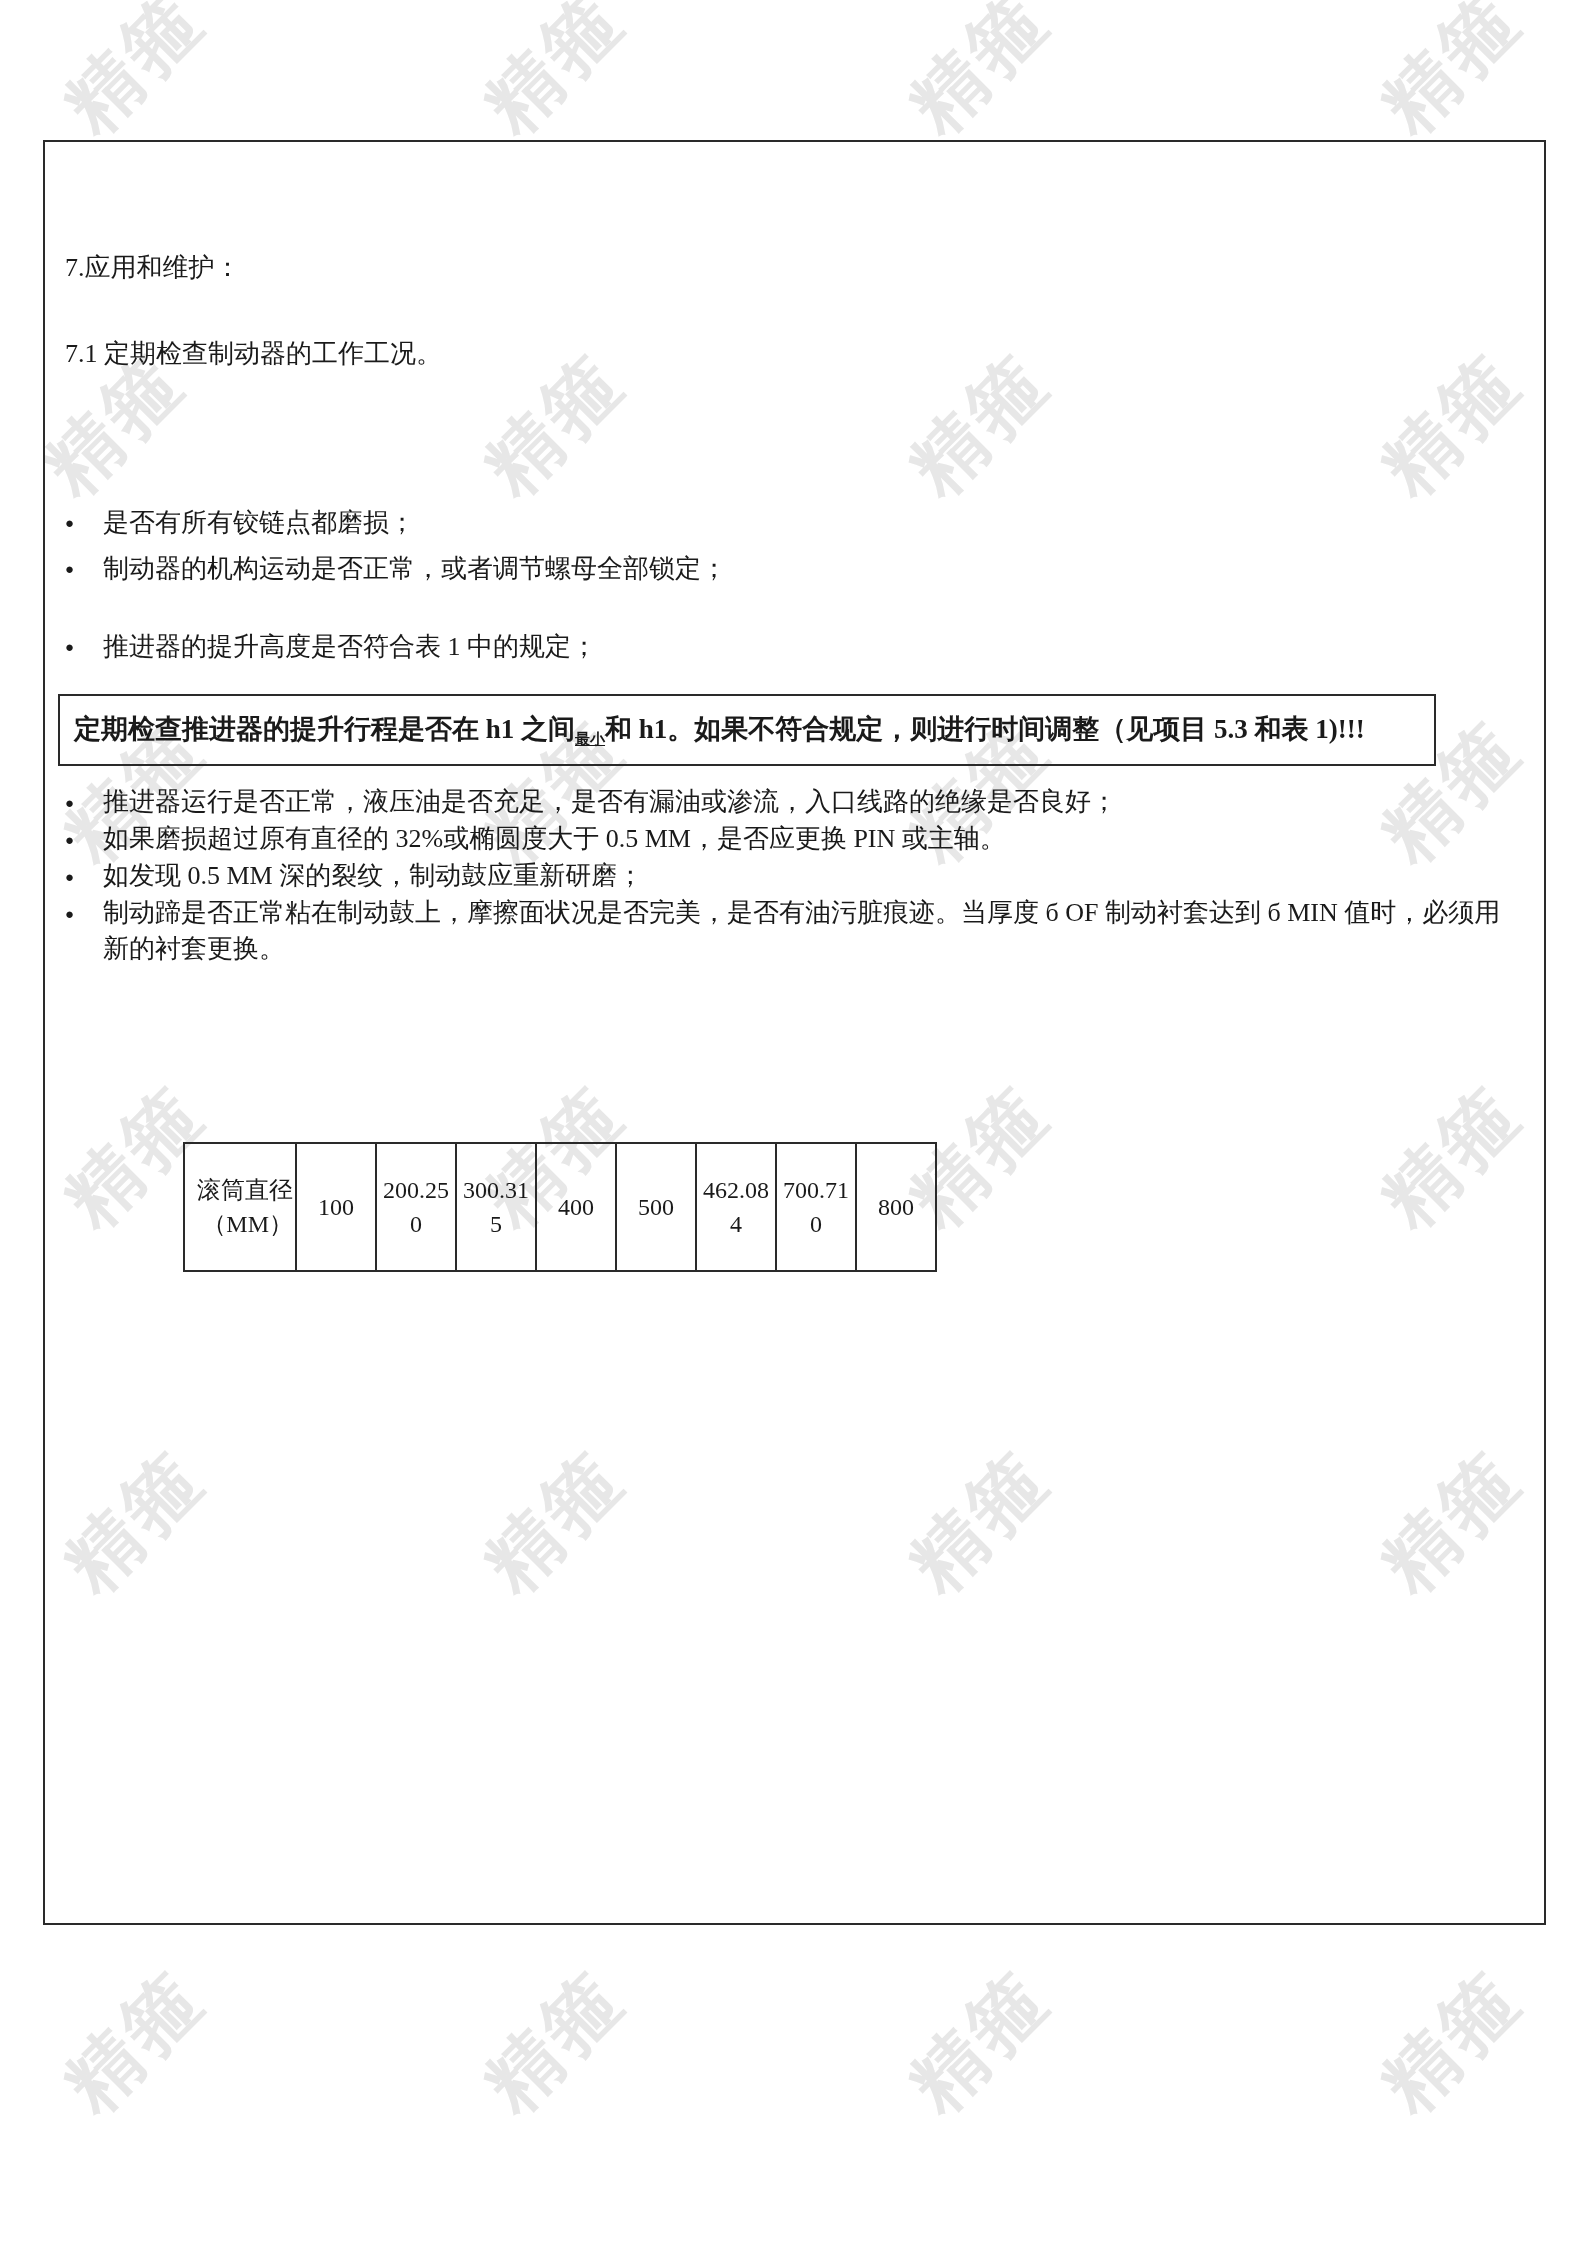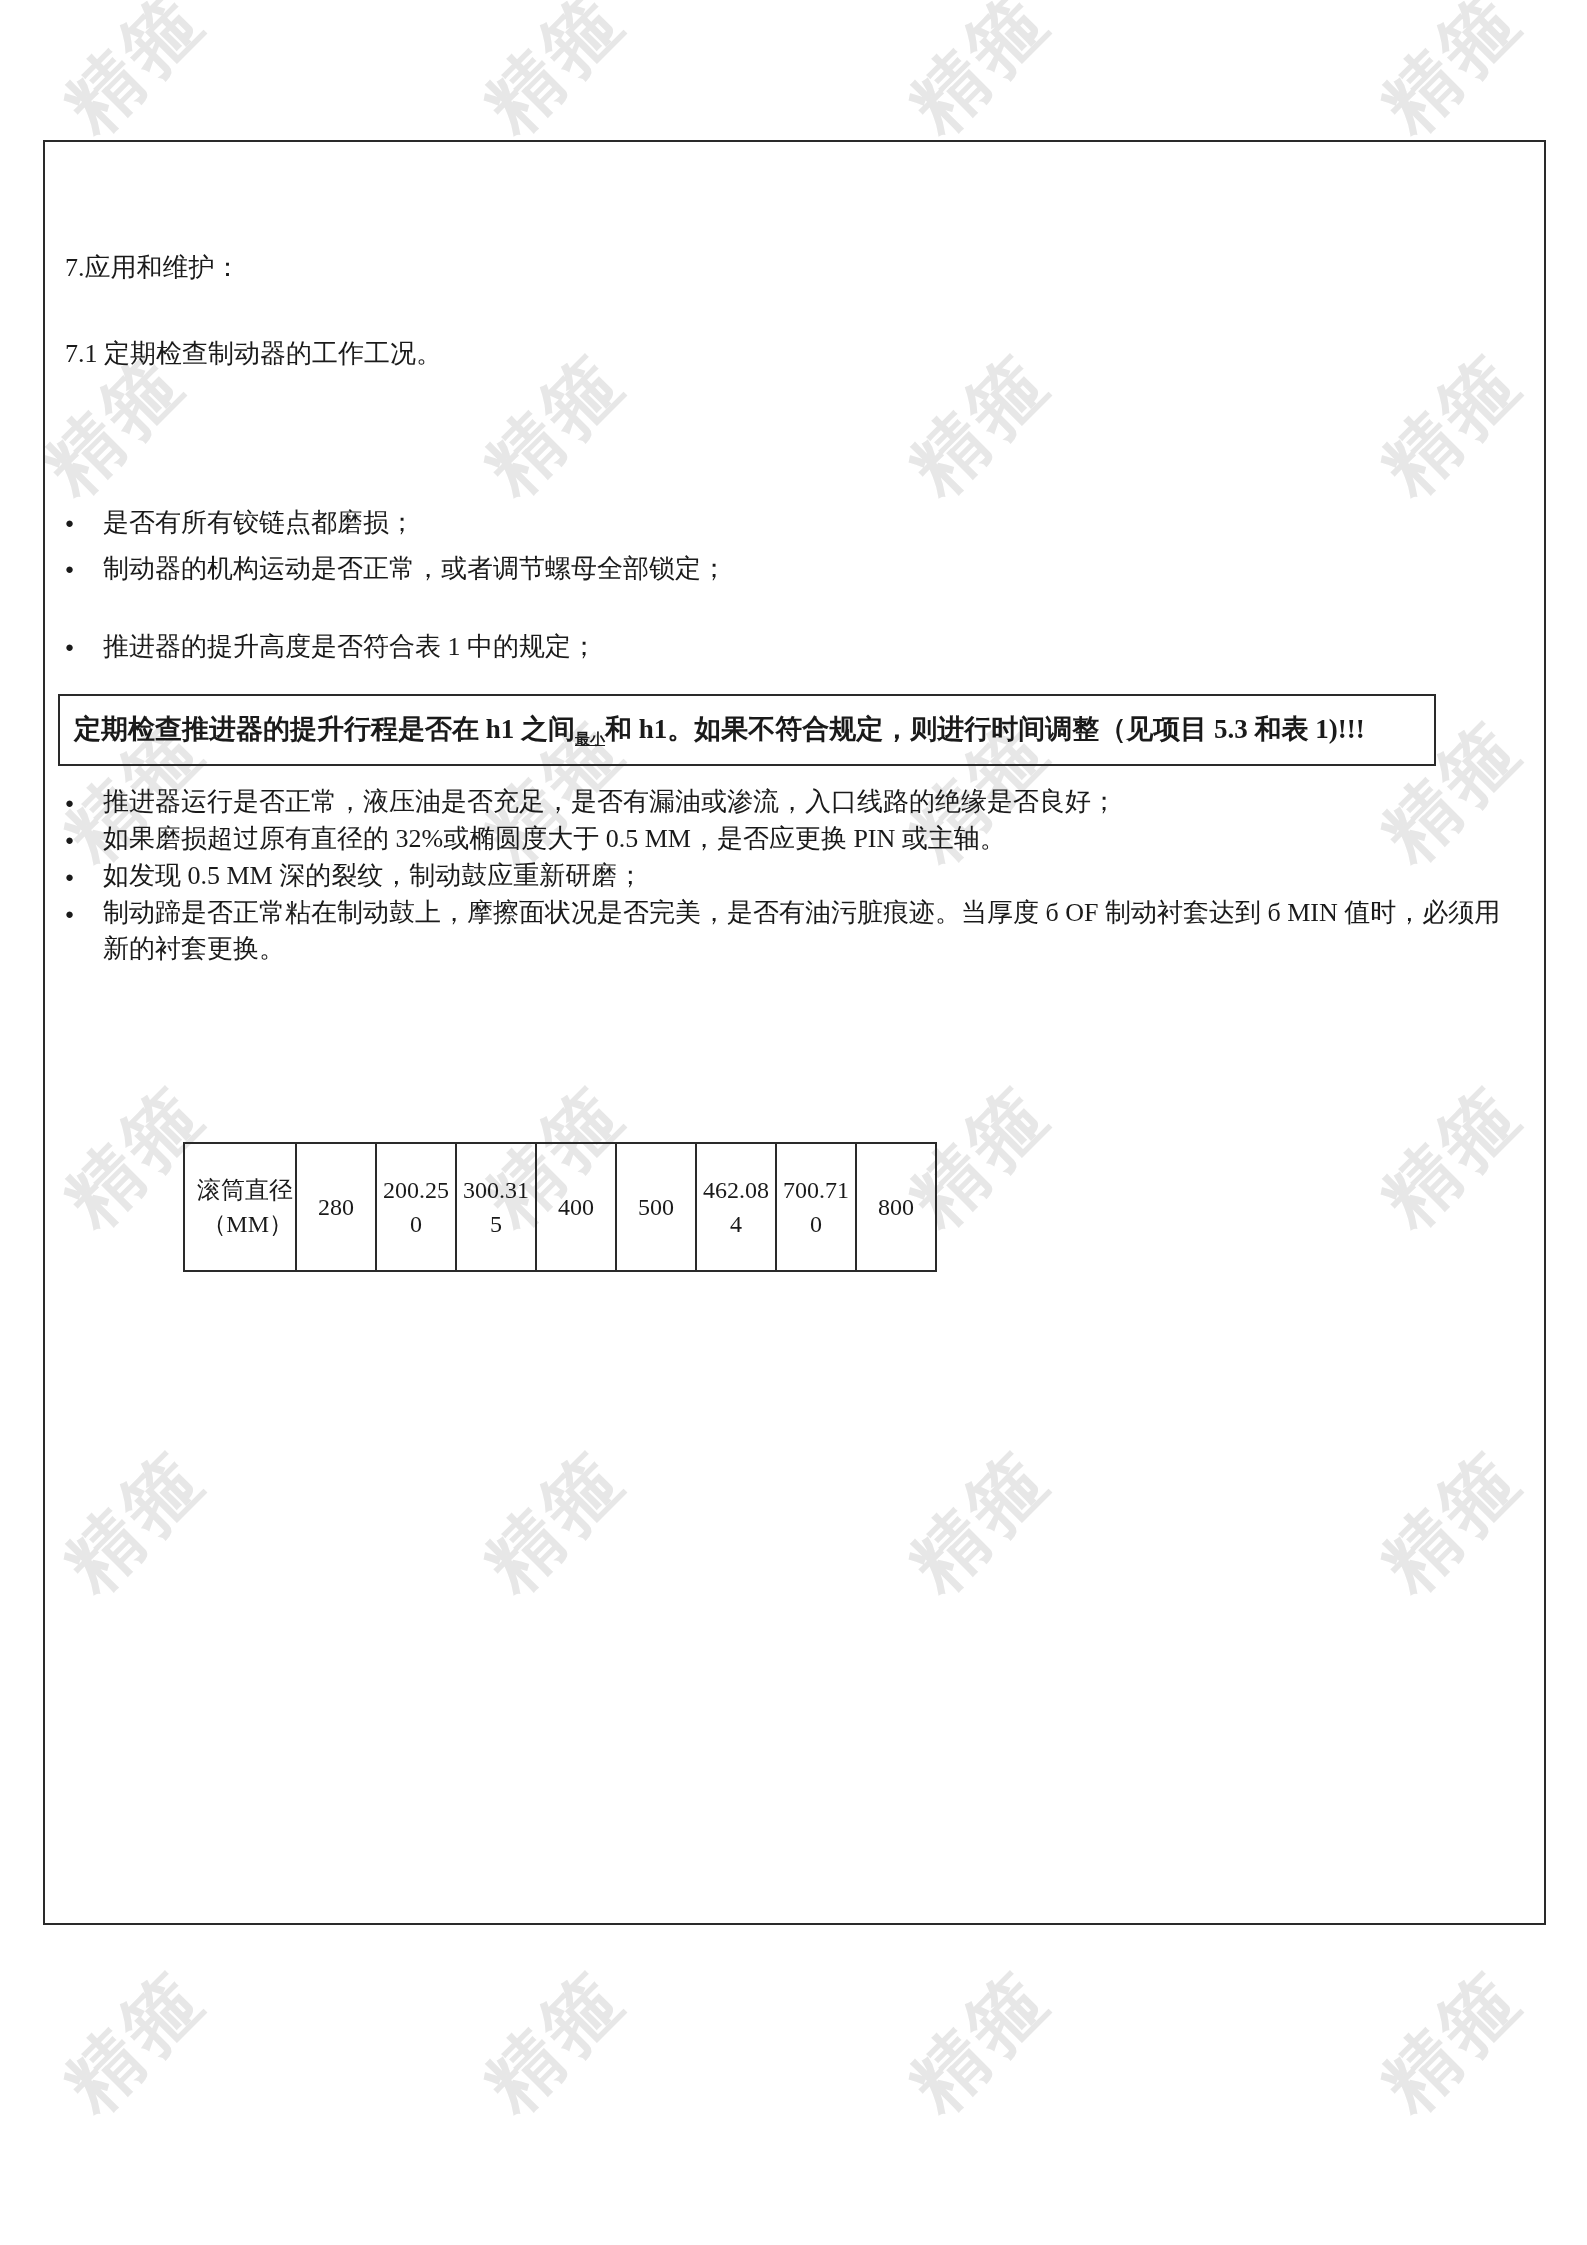--- a/index.html
+++ b/index.html
@@ -144,21 +144,21 @@
         <col style="width:80px">
       <col style="width:80px">
         <col style="width:80px">
         <col style="width:80px">
         <col style="width:80px">
         <col style="width:80px">
     </colgroup>
     <tbody>
         <tr class="r1">
       <td class="c0">滚筒直径（MM）</td>
-      <td>280</td>
+      <td>100</td>
       <td>200.250</td>
       <td>300.315</td>
       <td>400</td>
       <td>500</td>
       <td>462.084</td>
       <td>700.710</td>
       <td>800</td>
     </tr>
   </tbody>
     </table>

